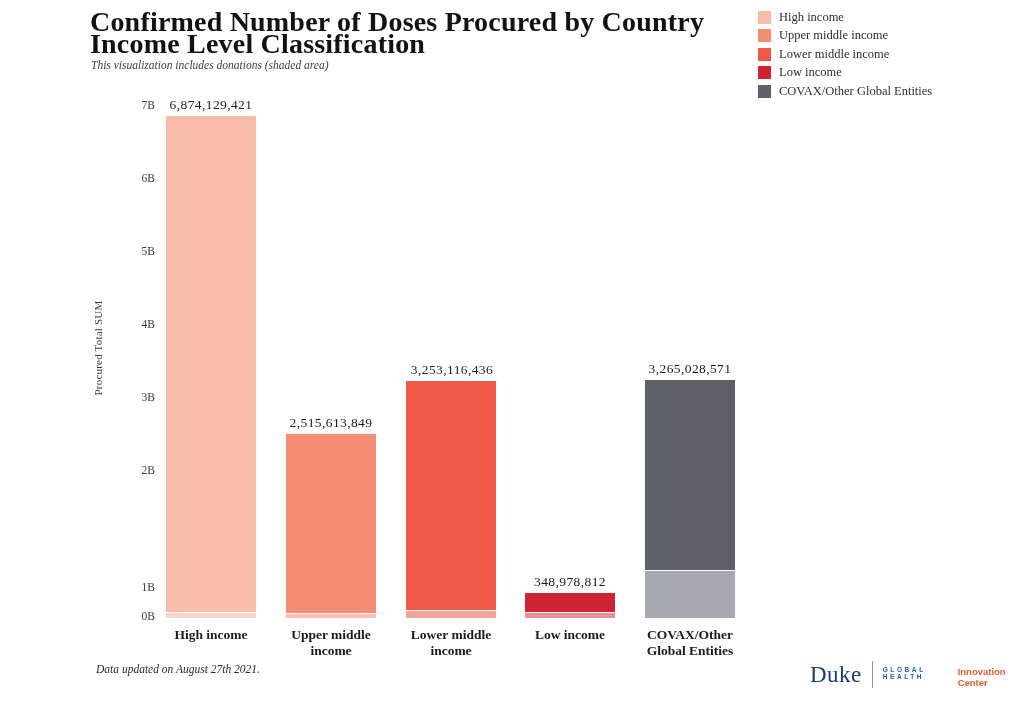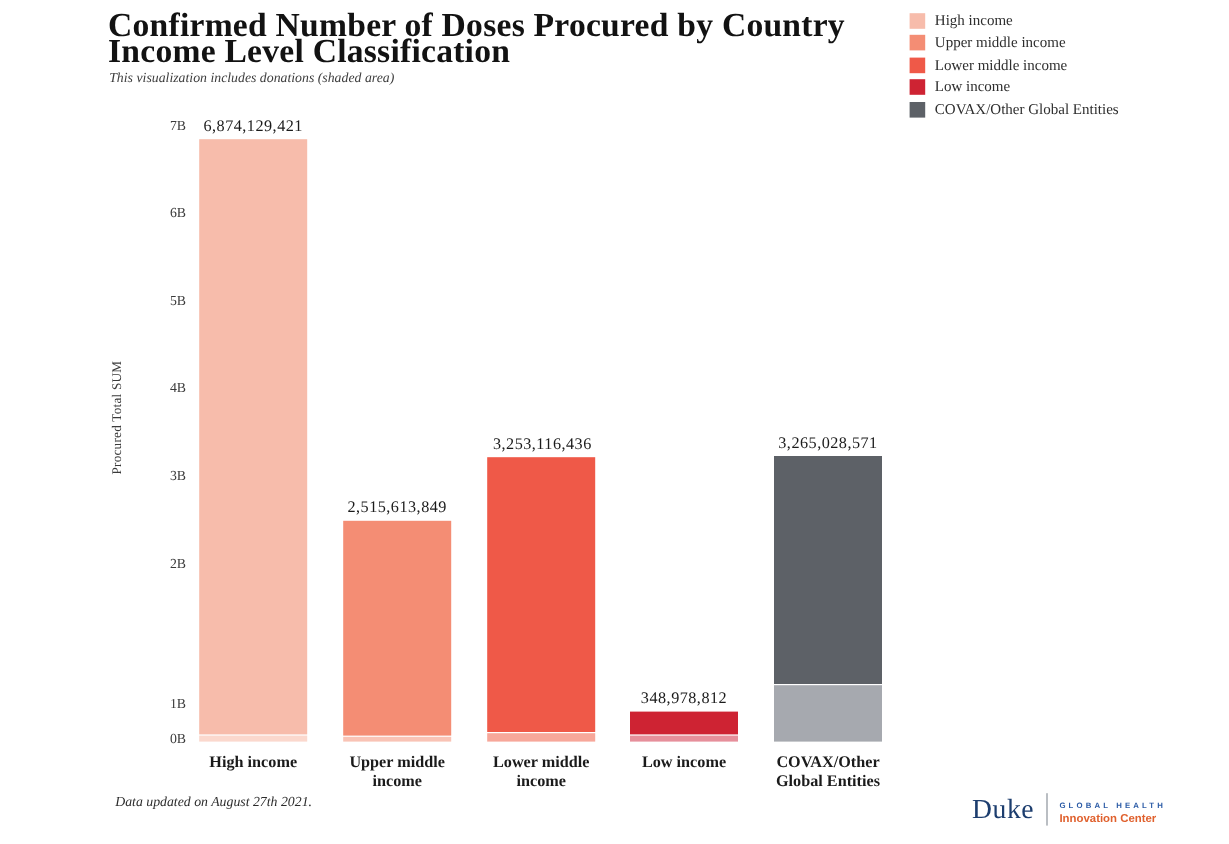--- a/index.html
+++ b/index.html
@@ -24,21 +24,21 @@
                text-align:center;letter-spacing:.4px;}
   .bar-rect,.bar-shade{position:absolute;}
   .cat-label{position:absolute;top:627px;font-size:13.5px;font-weight:700;color:#1b1b1b;
              text-align:center;line-height:15.5px;}
 
   .footer-note{position:absolute;left:96px;top:663px;font-size:11.5px;font-style:italic;color:#2b2b2b;}
 
   .logo{position:absolute;left:810px;top:661px;display:flex;align-items:flex-end;gap:10px;}
   .logo-brand{font-size:23px;color:#1c3d6e;letter-spacing:.5px;line-height:26px;}
   .logo-divider{width:1px;height:27px;background:#8d949c;}
-  .logo-right{display:flex;flex-direction:column;gap:2px;}
+  .logo-right{display:flex;flex-direction:row;gap:2px;}
   .logo-gh{font-family:"Liberation Sans","DejaVu Sans",sans-serif;font-size:6.5px;font-weight:700;
            letter-spacing:2.6px;color:#2b5ba6;}
   .logo-ic{font-family:"Liberation Sans","DejaVu Sans",sans-serif;font-size:9.5px;font-weight:700;color:#e0612e;}
 </style>
 </head>
 <body>
 
 <div class="title">Confirmed Number of Doses Procured by Country Income Level Classification</div>
 <div class="subtitle">This visualization includes donations (shaded area)</div>
 

